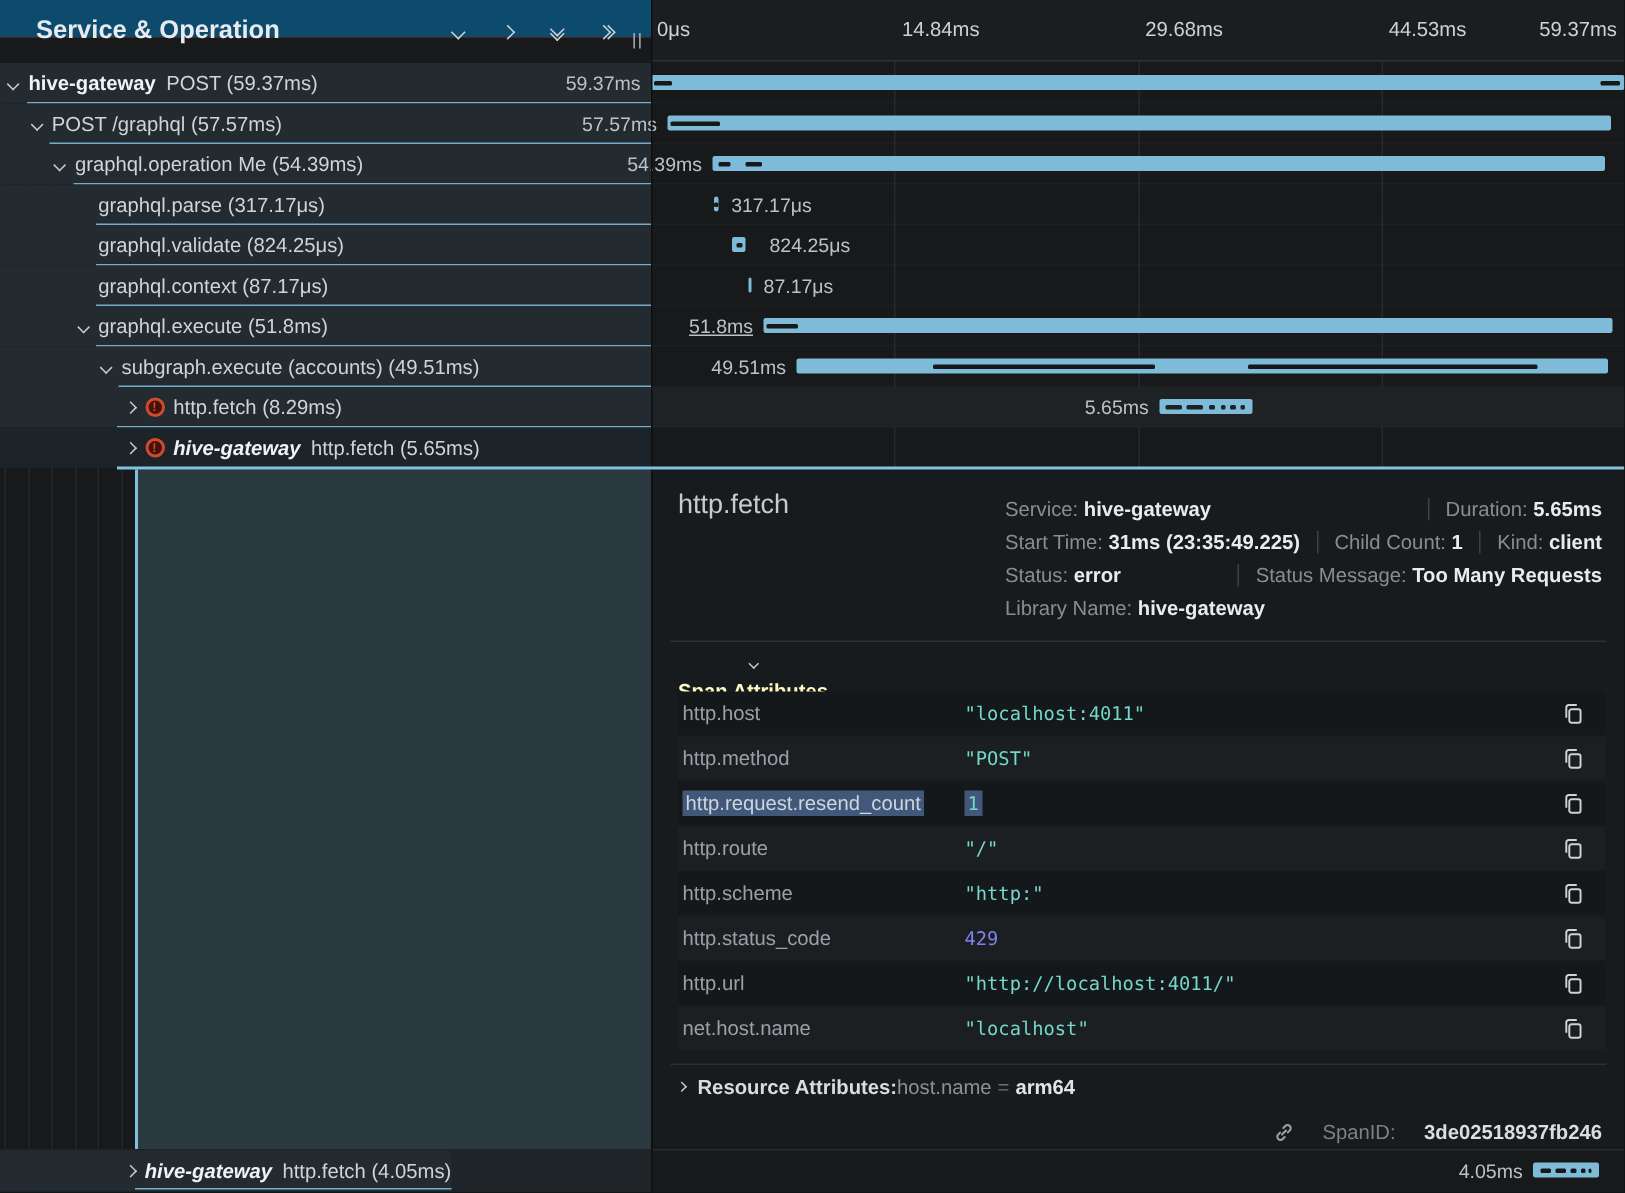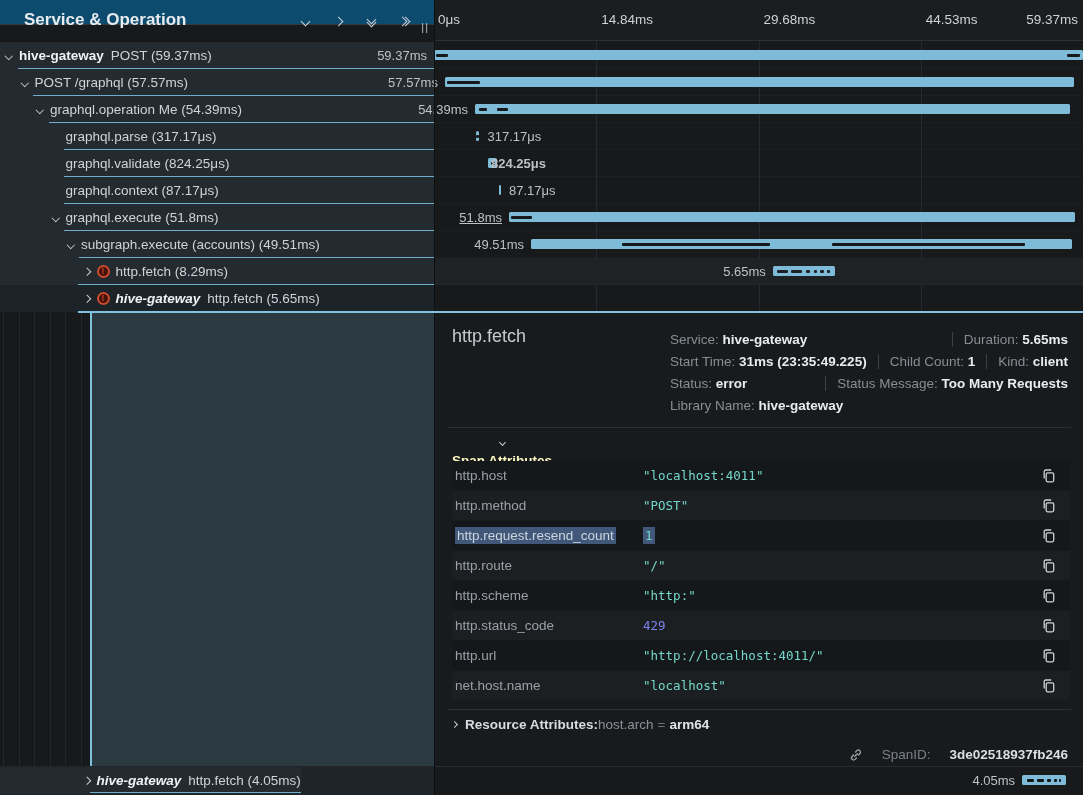--- a/index.html
+++ b/index.html
@@ -234,21 +234,21 @@
       <div class="tl-row">
         <div class="bar" style="left: 41.9768px; width: 3.46713px;">
           <div class="seg" style="left: 0.5px; width: 2.4px;"></div>
         </div>
         <span class="bar-label" style="left: 53.4439px;">317.17μs</span>
       </div>
       <div class="tl-row">
         <div class="bar" style="left: 54.0013px; width: 9.01025px;">
           <div class="seg" style="left: 3.2px; width: 3.6px;"></div>
         </div>
-        <span class="bar-label" style="left: 57px; font-weight: bold;">824.25μs</span>
+        <span class="bar-label" style="left: 79px;">824.25μs</span>
       </div>
       <div class="tl-row">
         <div class="bar" style="left: 65.0421px; width: 2px;"></div>
         <span class="bar-label" style="left: 75.0421px;">87.17μs</span>
       </div>
       <div class="tl-row">
         <div class="bar" style="left: 74.9897px; width: 566.249px;">
           <div class="seg" style="left: 1.7px; width: 21px;"></div>
         </div>
         <span class="bar-label" style="right: 581.01px; text-decoration: underline;">51.8ms</span>
@@ -392,21 +392,21 @@
               </g>
             </svg></span>
         </div>
       </div>
     <div class="sect-divider" style="top:396px"></div>
     <div class="res-line" id="res-line">
       <span class="res-head">
         <span class="chev right"></span>
         <span>Resource Attributes:</span>
       </span>
-    <span class="res-pair"><span>host.arch</span><span class="eq">=</span><b>arm64</b></span>
+    <span class="res-pair"><span>host.name</span><span class="eq">=</span><b>arm64</b></span>
       </div>
     <div class="spanid-line">
       <svg width="14" height="14" viewBox="0 0 16 16">
           <g fill="none" stroke="#9aa0a5" stroke-width="1.6" stroke-linecap="round">
             <path d="M6.5 9.5 L9.5 6.5"></path>
             <path d="M7.5 4.5 L9 3 a2.4 2.4 0 0 1 3.4 3.4 L11 7.9"></path>
             <path d="M8.5 11.5 L7 13 a2.4 2.4 0 0 1 -3.4 -3.4 L5 8.1"></path>
           </g>
         </svg>
       <span class="sid-label">SpanID:</span>

